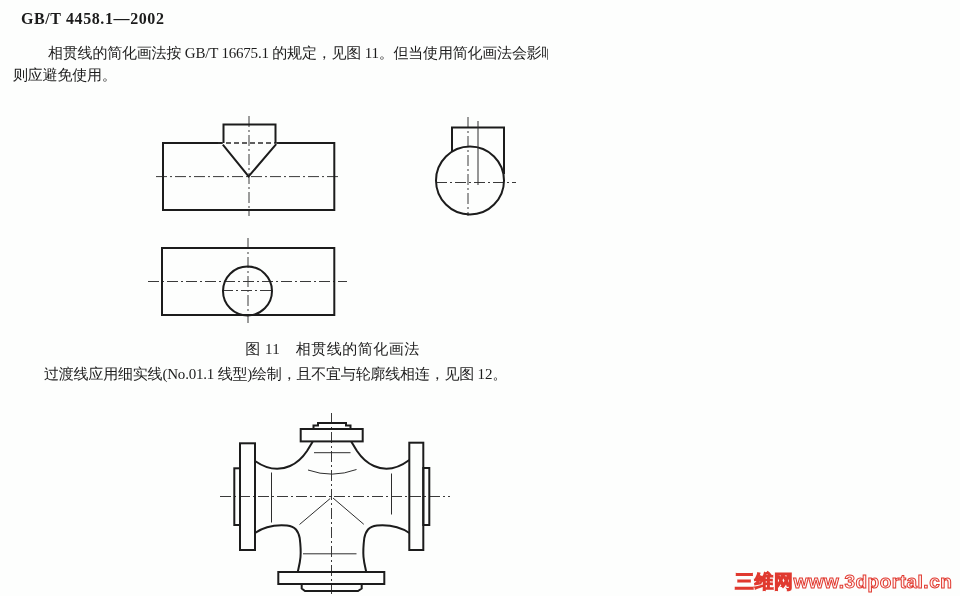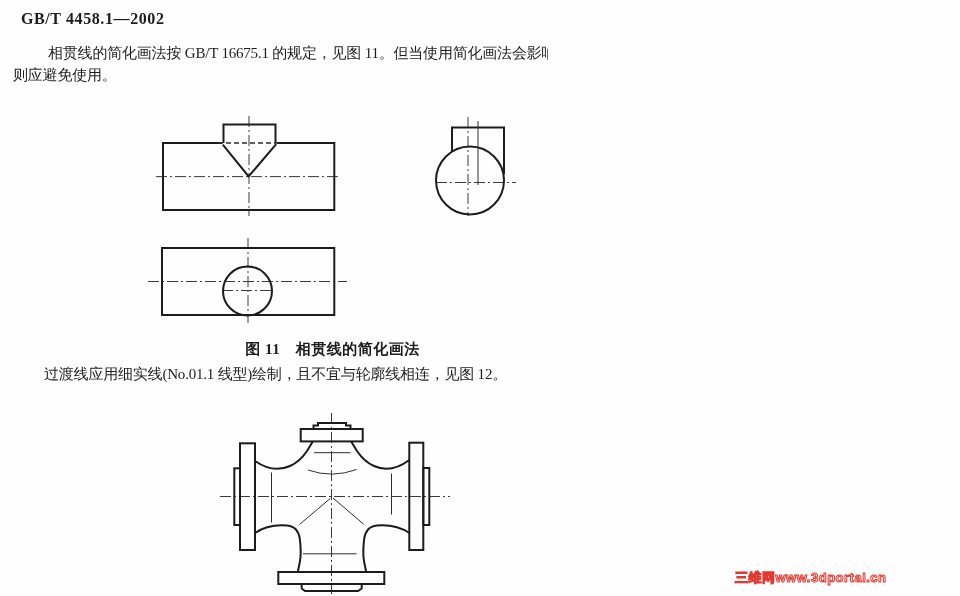--- a/index.html
+++ b/index.html
@@ -16,27 +16,27 @@
   }
   .para-line{
     font-size:15px;letter-spacing:-0.2px;line-height:20px;
     white-space:nowrap;
   }
   .p1l1{left:48px;top:43px;width:500px;overflow:hidden;}
   .p1l2{left:13px;top:65px;}
   .fig11-svg{left:140px;top:105px;}
   .fig11-caption{
     left:220px;top:340px;width:225px;text-align:center;
-    font-size:15px;font-weight:bold;letter-spacing:0.5px;white-space:nowrap;
+    font-size:15px;font-weight:normal;letter-spacing:0.5px;white-space:nowrap;
   }
   .p2{left:44px;top:364px;}
   .fig12-svg{left:218px;top:412px;}
   .watermark{
     left:735px;top:569px;
-    font-size:13px;font-weight:bold;letter-spacing:0.5px;
+    font-size:19px;font-weight:bold;letter-spacing:0.5px;
     font-family:"Liberation Sans","DejaVu Sans",sans-serif;
     color:#e0392f;
     -webkit-text-stroke:1px #e0392f;
     -webkit-text-fill-color:#fff3f2;
     white-space:nowrap;
   }
   
   .thick{stroke:#1c1c1c;stroke-width:2;fill:none;}
   .thin{stroke:#2e2e2e;stroke-width:1;fill:none;}
   .cl{stroke:#3a3a3a;stroke-width:1;fill:none;stroke-dasharray:11,3,2,3;}

